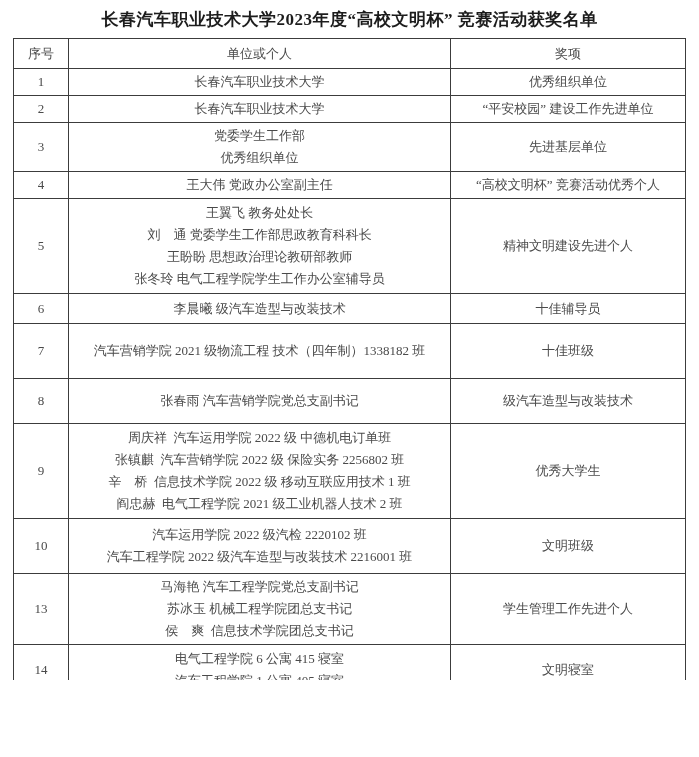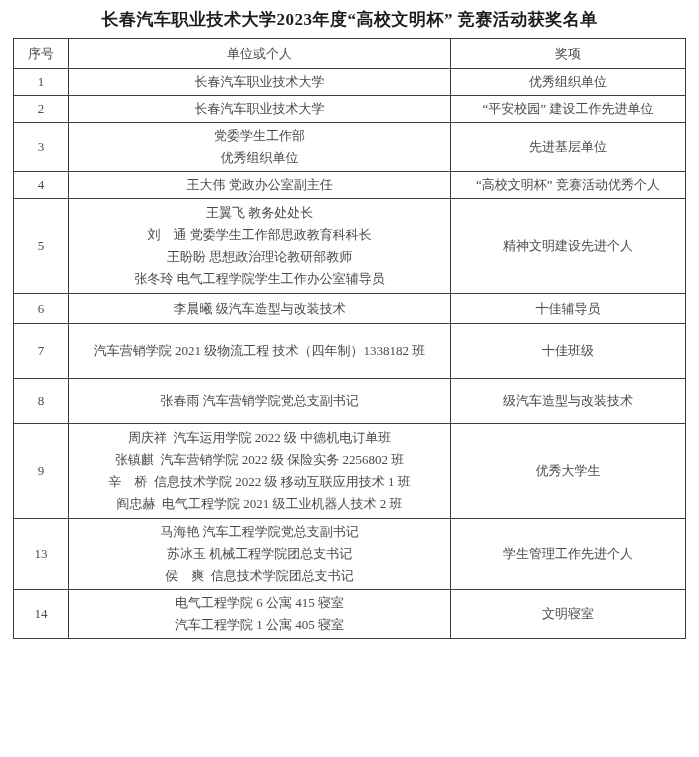--- a/index.html
+++ b/index.html
@@ -145,20 +145,28 @@
           <td>9</td>
           <td>
             <div class="unit-line">周庆祥  汽车运用学院 2022 级 中德机电订单班</div>
             <div class="unit-line">张镇麒  汽车营销学院 2022 级 保险实务 2256802 班</div>
             <div class="unit-line">辛　桥  信息技术学院 2022 级 移动互联应用技术 1 班</div>
             <div class="unit-line">阎忠赫  电气工程学院 2021 级工业机器人技术 2 班</div>
           </td>
           <td>优秀大学生</td>
         </tr>
         <tr>
+          <td>10</td>
+          <td>
+            <div class="unit-line">汽车运用学院 2022 级汽检 2220102 班</div>
+            <div class="unit-line">汽车工程学院 2022 级汽车造型与改装技术 2216001 班</div>
+          </td>
+          <td>文明班级</td>
+        </tr>
+        <tr>
           <td>13</td>
           <td>
             <div class="unit-line">马海艳 汽车工程学院党总支副书记</div>
             <div class="unit-line">苏冰玉 机械工程学院团总支书记</div>
             <div class="unit-line">侯　爽  信息技术学院团总支书记</div>
           </td>
           <td>学生管理工作先进个人</td>
         </tr>
         <tr>
           <td>14</td>

